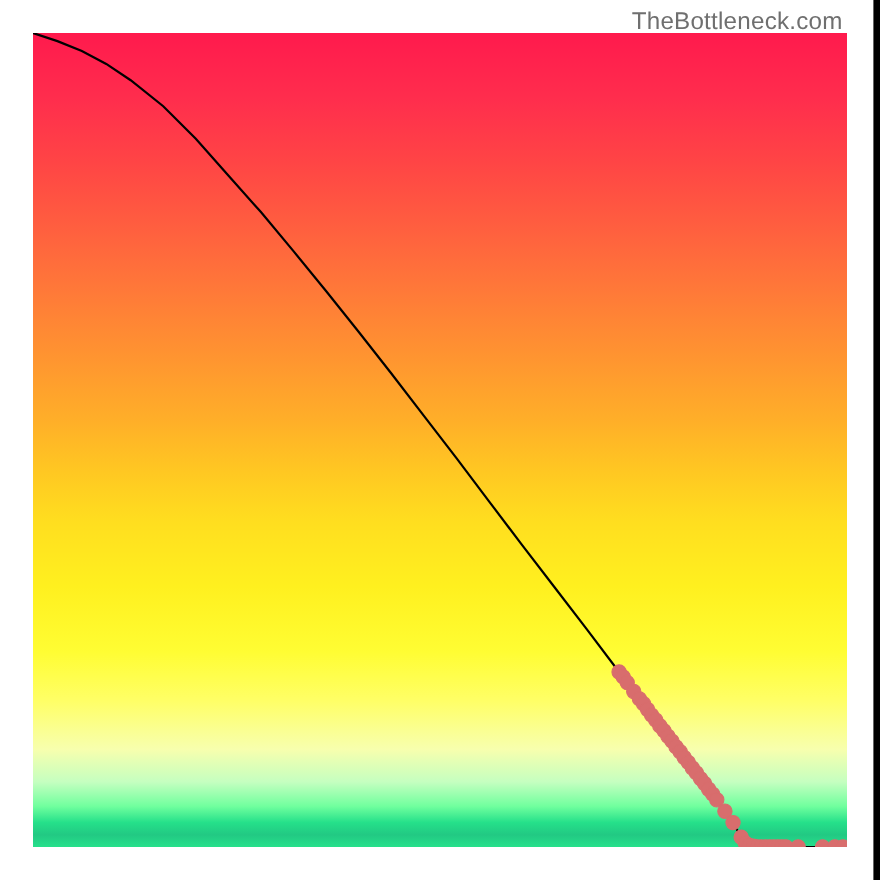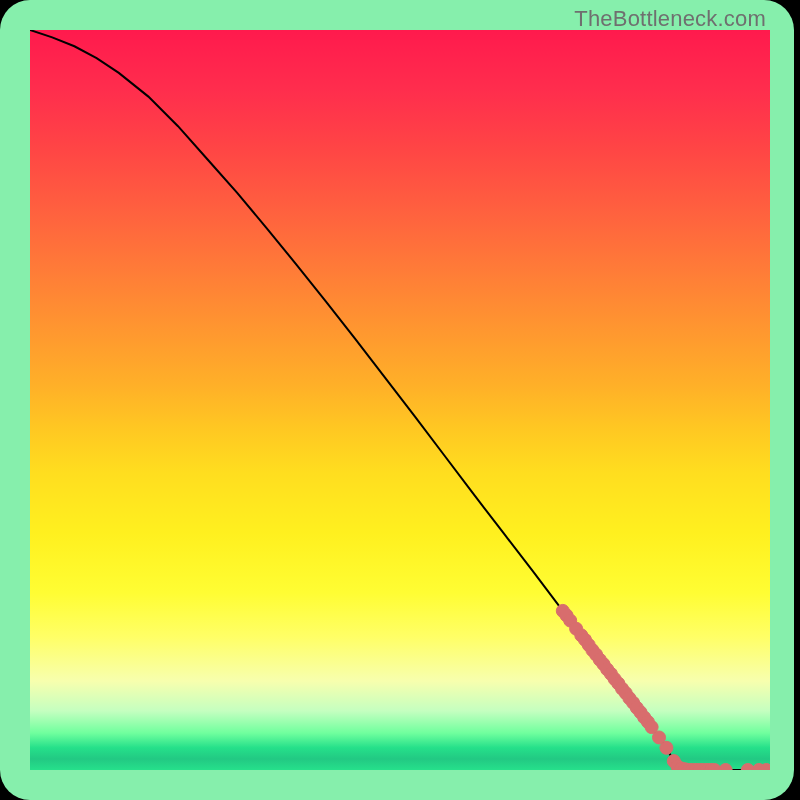--- a/index.html
+++ b/index.html
@@ -1,22 +1,21 @@
 <!DOCTYPE html>
 <html><head>
 <meta charset="utf-8">
 <style>
   * { margin: 0; padding: 0; box-sizing: border-box; }
   html, body { width: 800px; height: 800px; overflow: hidden; background: #000; }
   .stage {
     position: relative;
     width: 794px;
     height: 800px;
-    background: #86efac;
-    border-radius: 30px;
+    background: #ffffff;
   }
   .plot-bg {
     position: absolute;
     left: 30px;
     top: 30px;
     width: 740px;
     height: 740px;
     
     background: linear-gradient(
       to bottom,

